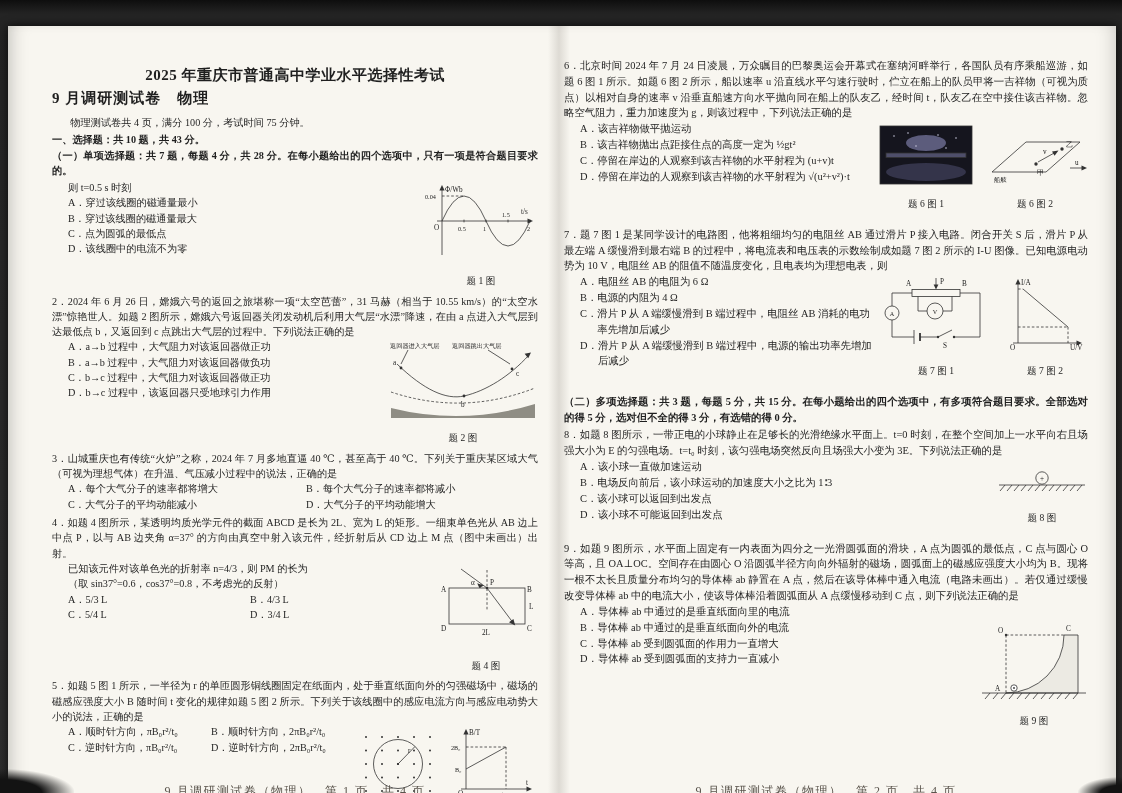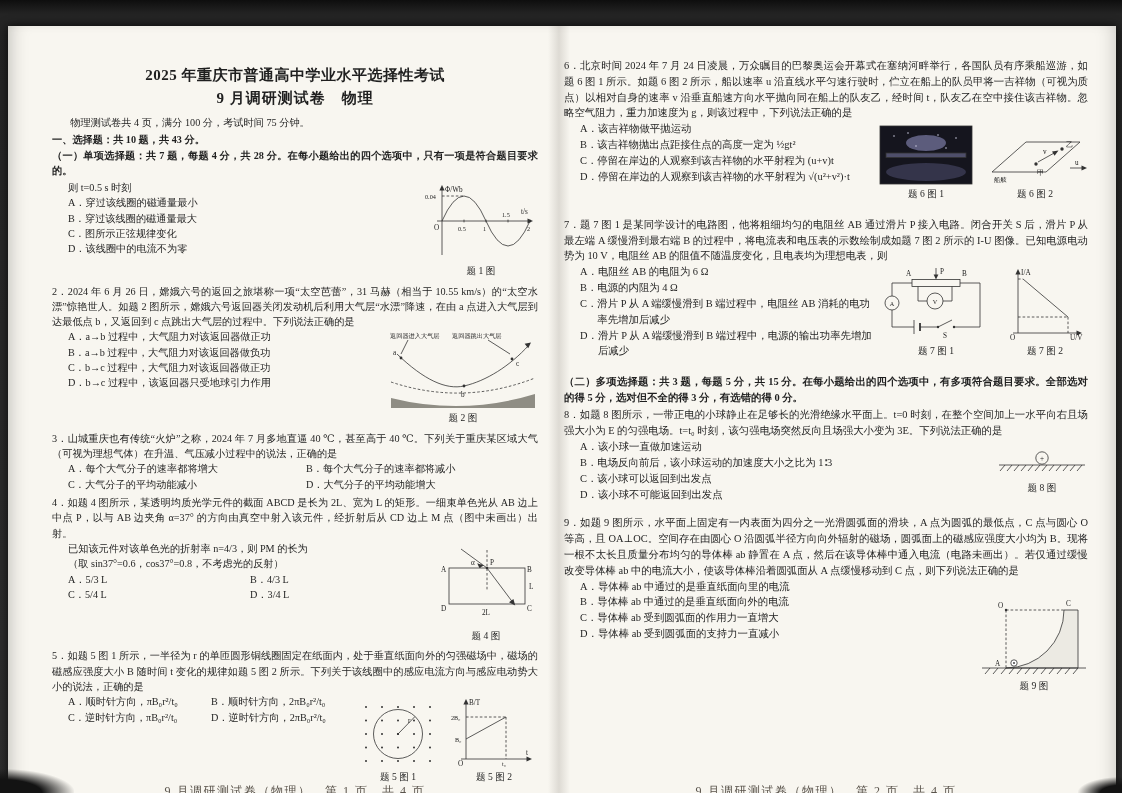--- a/index.html
+++ b/index.html
@@ -9,38 +9,38 @@
 .paper{position:absolute;left:8px;top:26px;width:1108px;height:781px;background:#f8f6f0;
   box-shadow:inset 14px 0 20px -14px rgba(0,0,0,.28), inset -14px 0 20px -14px rgba(0,0,0,.22), 0 0 9px rgba(0,0,0,.75)}
 .fold{position:absolute;left:540px;top:0;width:22px;height:100%;
   background:linear-gradient(90deg,rgba(60,50,40,0) 0,rgba(60,50,40,.14) 50%,rgba(60,50,40,0) 100%)}
 .corner-bl{position:absolute;left:0;bottom:0;width:74px;height:24px;background:radial-gradient(ellipse at 0 100%,#131313 40%,rgba(19,19,19,0) 72%)}
 .corner-br{position:absolute;right:0;bottom:0;width:44px;height:16px;background:radial-gradient(ellipse at 100% 100%,#131313 35%,rgba(19,19,19,0) 72%)}
 .page{position:absolute;top:0;height:100%;color:#1f1f1f}
 .page-left{left:44px;width:486px;padding-top:40px;font-size:10.2px;line-height:1.5}
 .page-right{left:556px;width:524px;padding-top:32px;font-size:10.4px;line-height:1.52}
 .t1{font-size:15px;line-height:1.3;text-align:center;font-weight:bold;letter-spacing:.5px}
-.t2{font-size:15px;line-height:1.3;text-align:center;font-weight:bold;margin:3px 0 7px;letter-spacing:1px}
+.t2{font-size:15px;line-height:1.3;font-weight:bold;margin:3px 0 7px;letter-spacing:1px}
 .intro{text-indent:1.8em;margin-bottom:2px}
 .sec{font-weight:bold}
 .subsec{font-weight:bold;text-align:justify;margin-bottom:2px}
 .question{margin-bottom:3px}
 .question::after{content:"";display:block;clear:both}
 .page-right .question{margin-bottom:13px}
 .stem{text-align:justify}
 .stem-cont{padding-left:16px}
 .qnum{white-space:pre}
 .opts{margin-left:16px}
 .optrow{display:flex}
 .optlabel{white-space:pre}
 .opttext{flex:1}
 .cols2{display:grid;grid-template-columns:repeat(2,minmax(0,1fr));column-gap:6px}
 .figgroup{float:right;display:flex;gap:10px;align-items:flex-end;margin:1px 0 2px 8px}
 .fig{text-align:center}
-.figcap{font-size:9.6px;margin-top:3px;white-space:nowrap}
+.figcap{font-size:9.6px;margin-top:13px;white-space:nowrap}
 .pfooter{position:absolute;bottom:7px;left:0;width:100%;text-align:center;font-size:12px;color:#5a544c;letter-spacing:1.5px}
 .fsvg{display:block;overflow:visible}
 .fsvg line,.fsvg path.ln,.fsvg rect,.fsvg circle.ring{stroke:#333;fill:none;stroke-width:.8}
 .fsvg .arr{fill:#333;stroke:none}
 .fsvg .dot{fill:#333;stroke:none}
 .fsvg .dash{stroke-dasharray:2.6 2}
 .fsvg text{fill:#1d1d1d;font-family:"Liberation Serif","DejaVu Serif",serif;font-size:7.2px}
 .fsvg text.s{font-size:6.2px}
 </style>
 </head>
@@ -88,21 +88,21 @@
               <div class="optrow">
                 <span class="optlabel">A．</span>
                 <span class="opttext">穿过该线圈的磁通量最小</span>
               </div>
               <div class="optrow">
                 <span class="optlabel">B．</span>
                 <span class="opttext">穿过该线圈的磁通量最大</span>
               </div>
               <div class="optrow">
                 <span class="optlabel">C．</span>
-                <span class="opttext">图所示正弦规律变化</span>
+                <span class="opttext">点为圆弧的最低点</span>
               </div>
               <div class="optrow">
                 <span class="optlabel">D．</span>
                 <span class="opttext">该线圈中的电流不为零</span>
               </div>
             </div>
           </div>
           <div class="question">
             <p class="stem"><span class="qnum">2．</span><span>2024 年 6 月 26 日，嫦娥六号的返回之旅堪称一项“太空芭蕾”，31 马赫（相当于 10.55 km/s）的“太空水漂”惊艳世人。如题 2 图所示，嫦娥六号返回器关闭发动机后利用大气层“水漂”降速，在由 a 点进入大气层到达最低点 b，又返回到 c 点跳出大气层的过程中。下列说法正确的是</span></p>
             <div class="figgroup">

